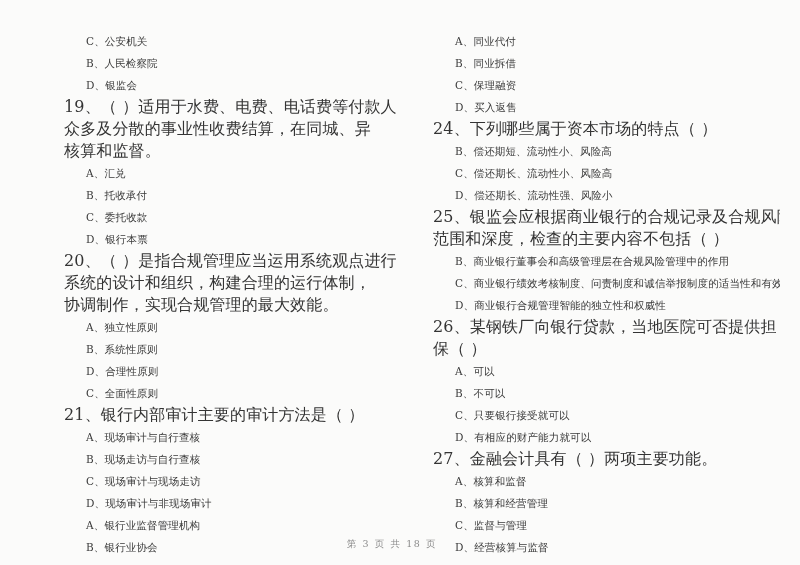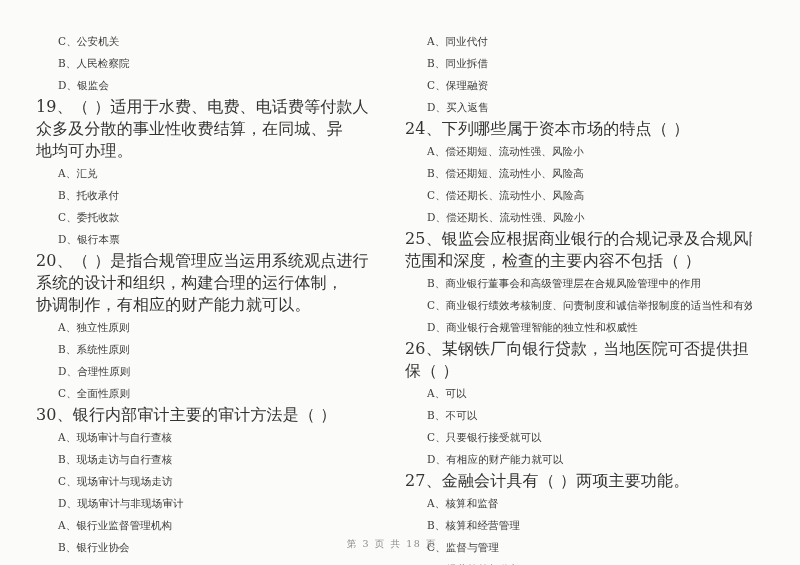--- a/index.html
+++ b/index.html
@@ -14,21 +14,21 @@
     color: #2e2e2e;
     overflow: hidden;
     position: relative;
   }
   .page {
     position: absolute;
     left: 0; top: 0;
     width: 800px;
     height: 565px;
     box-sizing: border-box;
-    padding: 30px 42px 0 36px;
+    padding: 30px 42px 0 64px;
   }
   .columns {
     display: flex;
     width: 716px;
     gap: 22px;
   }
   .col {
     width: 347px;
     flex: 0 0 347px;
   }
@@ -76,38 +76,38 @@
   <div class="columns">
 
     <div class="col col-left">
 
       <div class="opt">C、公安机关</div>
       <div class="opt">B、人民检察院</div>
       <div class="opt">D、银监会</div>
 
       <div class="q-block">
         <div class="q-stem">19、（      ）适用于水费、电费、电话费等付款人众多及分散的事业性收费结算，在同城、异</div>
-        <div class="q-stem">地均可办理。</div>
+        <div class="q-stem">核算和监督。</div>
         <div class="opt">A、汇兑</div>
         <div class="opt">B、托收承付</div>
         <div class="opt">C、委托收款</div>
         <div class="opt">D、银行本票</div>
       </div>
 
       <div class="q-block">
         <div class="q-stem">20、（      ）是指合规管理应当运用系统观点进行系统的设计和组织，构建合理的运行体制，</div>
-        <div class="q-stem">协调制作，有相应的财产能力就可以。</div>
+        <div class="q-stem">协调制作，实现合规管理的最大效能。</div>
         <div class="opt">A、独立性原则</div>
         <div class="opt">B、系统性原则</div>
         <div class="opt">D、合理性原则</div>
         <div class="opt">C、全面性原则</div>
       </div>
 
       <div class="q-block">
-        <div class="q-stem">30、银行内部审计主要的审计方法是（      ）</div>
+        <div class="q-stem">21、银行内部审计主要的审计方法是（      ）</div>
         <div class="opt">A、现场审计与自行查核</div>
         <div class="opt">B、现场走访与自行查核</div>
         <div class="opt">C、现场审计与现场走访</div>
         <div class="opt">D、现场审计与非现场审计</div>
       </div>
 
       <div class="q-block">
         <div class="opt">A、银行业监督管理机构</div>
         <div class="opt">B、银行业协会</div>
 
@@ -117,21 +117,20 @@
 
     <div class="col col-right">
 
       <div class="opt">A、同业代付</div>
       <div class="opt">B、同业拆借</div>
       <div class="opt">C、保理融资</div>
       <div class="opt">D、买入返售</div>
 
       <div class="q-block">
         <div class="q-stem">24、下列哪些属于资本市场的特点（      ）</div>
-        <div class="opt">A、偿还期短、流动性强、风险小</div>
         <div class="opt">B、偿还期短、流动性小、风险高</div>
         <div class="opt">C、偿还期长、流动性小、风险高</div>
         <div class="opt">D、偿还期长、流动性强、风险小</div>
       </div>
 
       <div class="q-block bleed">
         <div class="q-stem" style="white-space:nowrap;">25、银监会应根据商业银行的合规记录及合规风险管理评报告，确定合同风险现场检查的频率、</div>
         <div class="q-stem">范围和深度，检查的主要内容不包括（      ）</div>
         <div class="opt">B、商业银行董事会和高级管理层在合规风险管理中的作用</div>
         <div class="opt">C、商业银行绩效考核制度、问责制度和诚信举报制度的适当性和有效性</div>

